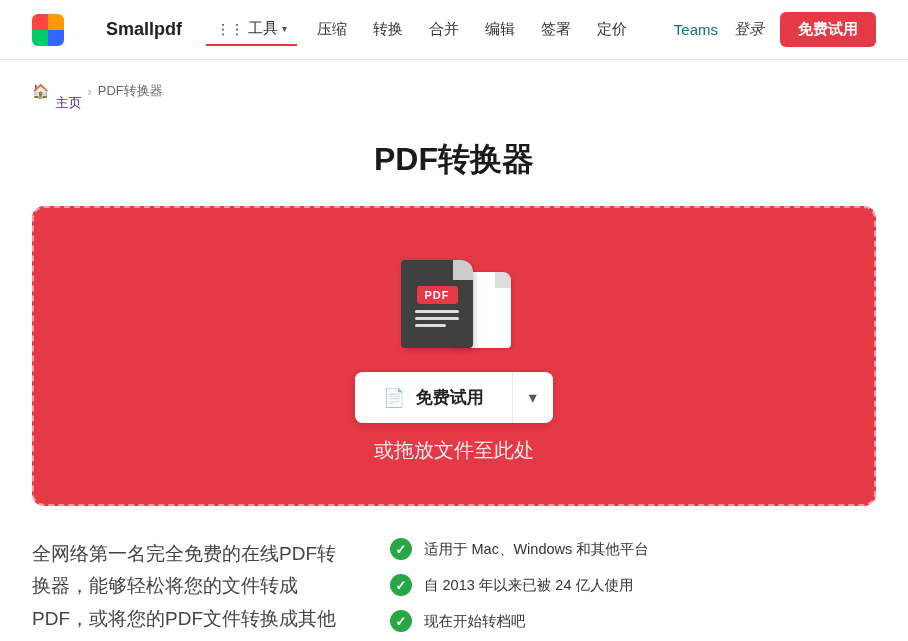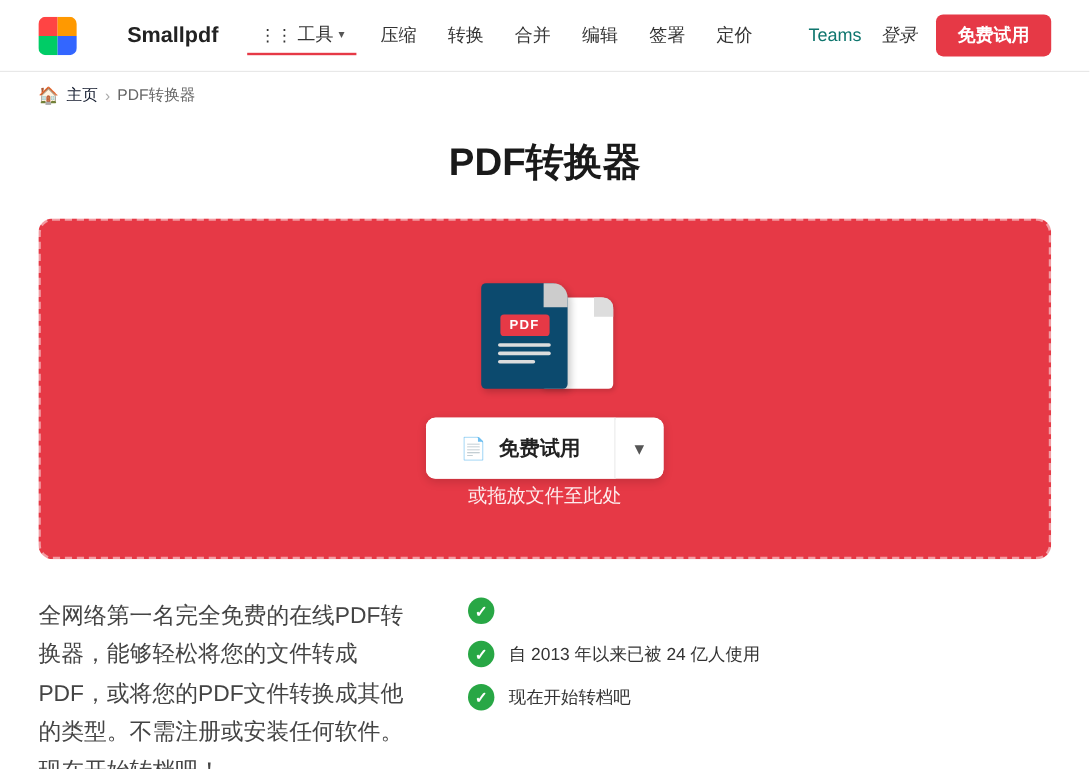--- a/index.html
+++ b/index.html
@@ -172,21 +172,21 @@
       background: #ddd;
       border-radius: 0 8px 0 0;
     }
     
     .doc-main {
       position: absolute;
       left: 12px;
       bottom: 0;
       width: 72px;
       height: 88px;
-      background: #0c4a6e;
+      background: #404040;
       border-radius: 4px 14px 4px 4px;
       box-shadow: 2px 2px 6px rgba(0,0,0,0.2);
       display: flex;
       flex-direction: column;
       align-items: center;
       justify-content: center;
     }
     .doc-main::before {
       content: '';
       position: absolute;
@@ -243,23 +243,23 @@
     }
     .upload-btn-chevron {
       padding: 14px 16px;
       background: #fff;
       border: none;
       font-size: 16px;
       color: #555;
       cursor: pointer;
     }
     .drop-text {
-      margin-top: 4px;
+      margin-top: 14px;
       color: rgba(255,255,255,0.9);
-      font-size: 16px;
+      font-size: 20px;
     }
 
     
     .feature-section {
       display: flex;
       gap: 48px;
       padding: 32px 32px 40px;
       align-items: flex-start;
     }
     .feature-desc {
@@ -329,21 +329,21 @@
 
   <div class="nav-right">
     <span class="nav-teams">Teams</span>
     <span class="nav-login">登录</span>
     <button class="nav-free-btn">免费试用</button>
   </div>
 </header>
 
 <div class="breadcrumb">
   <span class="breadcrumb-home-icon">🏠</span>
-  <a href="#" style="color:#0f172a;text-decoration:none;">主页</a>
+  <a href="#" style="color:#4c1d95;text-decoration:none;margin-top:24px;">主页</a>
   <span class="breadcrumb-sep">›</span>
   <span class="breadcrumb-current">PDF转换器</span>
 </div>
 
 <div class="page-title-section">
   <h1 class="page-title">PDF转换器</h1>
 </div>
 
 <div class="drop-zone-wrapper">
 
@@ -375,20 +375,21 @@
     <span>或拖放文件至此处</span>
   </p>
 </div>
 
 <div class="feature-section">
   <p class="feature-desc">全网络第一名完全免费的在线PDF转换器，能够轻松将您的文件转成PDF，或将您的PDF文件转换成其他的类型。不需注册或安装任何软件。现在开始转档吧！</p>
 
   <div class="feature-list">
     <div class="feature-item">
       <div class="check-icon">✓</div>
+      <span>适用于 Mac、Windows 和其他平台</span>
     </div>
     <div class="feature-item">
       <div class="check-icon">✓</div>
       <span>自 2013 年以来已被 24 亿人使用</span>
     </div>
     <div class="feature-item">
       <div class="check-icon">✓</div>
       <span>现在开始转档吧</span>
     </div>
   </div>

